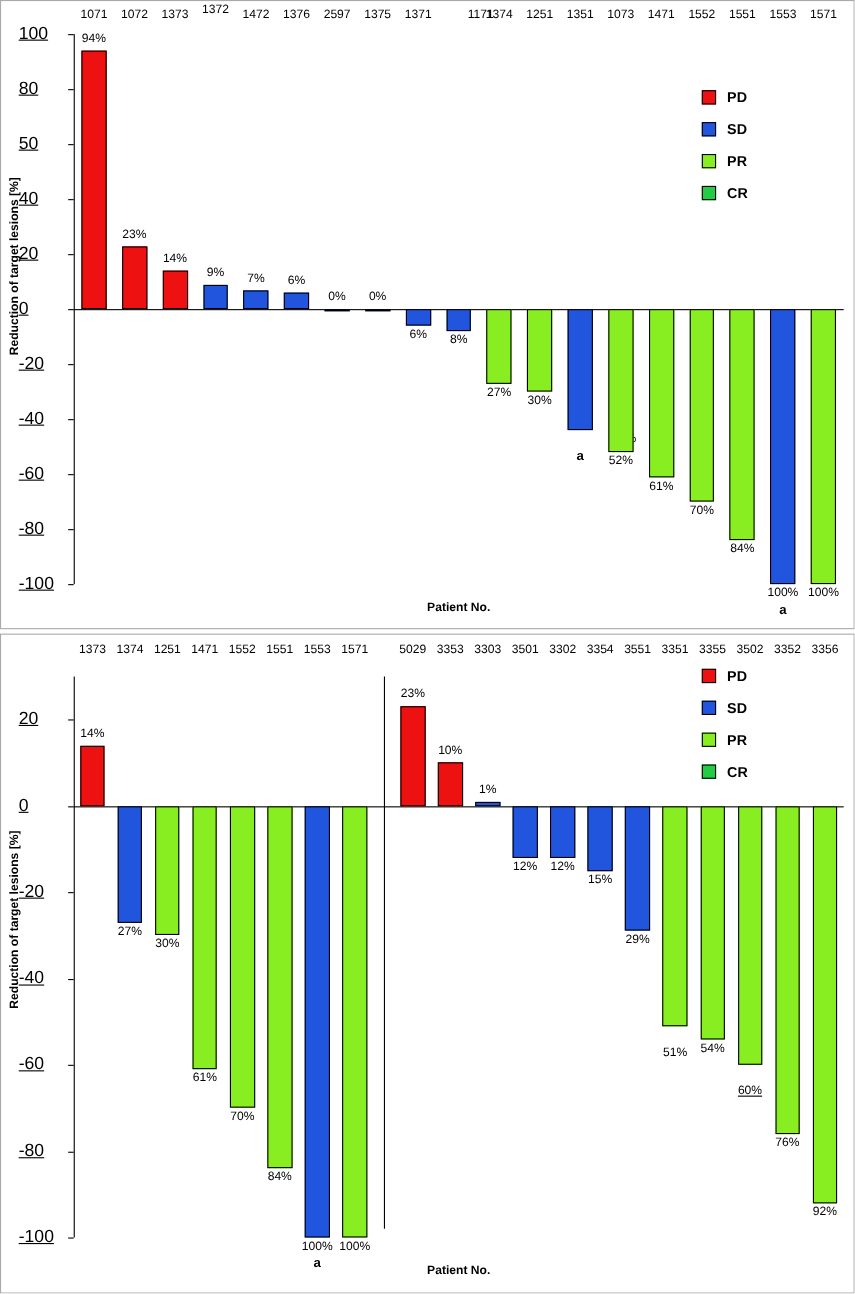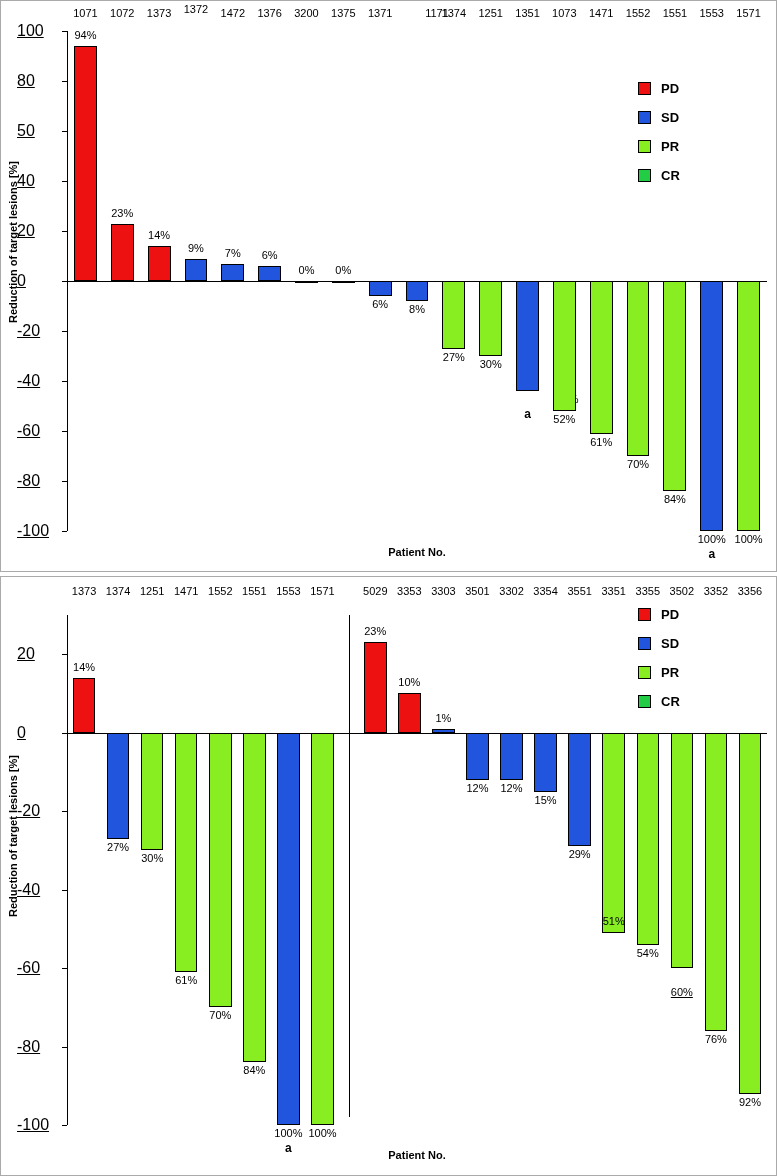--- a/index.html
+++ b/index.html
@@ -64,21 +64,21 @@
     <div class="barlabel" style="left:158.10526315789474px;top:228px;">14%</div>
     <div class="toplabel" style="left:194.94736842105263px;top:2px;">1372</div>
     <div class="bar" style="left:183.52631578947367px;top:257.5px;width:22.842105263157897px;height:22.5px;background:#2255dd;"></div>
     <div class="barlabel" style="left:194.94736842105263px;top:240.5px;">9%</div>
     <div class="toplabel" style="left:231.78947368421055px;top:6px;">1472</div>
     <div class="bar" style="left:220.3684210526316px;top:262.5px;width:22.842105263157897px;height:17.5px;background:#2255dd;"></div>
     <div class="barlabel" style="left:231.78947368421055px;top:245.5px;">7%</div>
     <div class="toplabel" style="left:268.63157894736844px;top:6px;">1376</div>
     <div class="bar" style="left:257.2105263157895px;top:265px;width:22.842105263157897px;height:15px;background:#2255dd;"></div>
     <div class="barlabel" style="left:268.63157894736844px;top:248px;">6%</div>
-    <div class="toplabel" style="left:305.47368421052636px;top:6px;">3200</div>
+    <div class="toplabel" style="left:305.47368421052636px;top:6px;">2597</div>
     <div class="bar" style="left:294.0526315789474px;top:280px;width:22.842105263157897px;height:1.5px;background:#2255dd;"></div>
     <div class="barlabel" style="left:305.47368421052636px;top:263px;">0%</div>
     <div class="toplabel" style="left:342.3157894736842px;top:6px;">1375</div>
     <div class="bar" style="left:330.89473684210526px;top:280px;width:22.842105263157897px;height:1.5px;background:#2255dd;"></div>
     <div class="barlabel" style="left:342.3157894736842px;top:263px;">0%</div>
     <div class="toplabel" style="left:379.15789473684214px;top:6px;">1371</div>
     <div class="bar" style="left:367.7368421052632px;top:280px;width:22.842105263157897px;height:15px;background:#2255dd;"></div>
     <div class="barlabel" style="left:379.15789473684214px;top:297px;">6%</div>
     <div class="toplabel" style="left:416px;top:6px;margin-left:20px;">1171</div>
     <div class="bar" style="left:404.57894736842104px;top:280px;width:22.842105263157897px;height:20px;background:#2255dd;"></div>
@@ -191,21 +191,21 @@
     <div class="bar" style="left:499.28467153284674px;top:155.69230769230768px;width:22.48175182481752px;height:47.076923076923094px;background:#2255dd;"></div>
     <div class="barlabel" style="left:510.5255474452555px;top:204.76923076923077px;">12%</div>
     <div class="toplabel" style="left:544.5888077858881px;top:8px;">3354</div>
     <div class="bar" style="left:533.3479318734793px;top:155.69230769230768px;width:22.48175182481752px;height:58.84615384615387px;background:#2255dd;"></div>
     <div class="barlabel" style="left:544.5888077858881px;top:216.53846153846155px;">15%</div>
     <div class="toplabel" style="left:578.6520681265207px;top:8px;">3551</div>
     <div class="bar" style="left:567.4111922141119px;top:155.69230769230768px;width:22.48175182481752px;height:113.76923076923077px;background:#2255dd;"></div>
     <div class="barlabel" style="left:578.6520681265207px;top:271.46153846153845px;">29%</div>
     <div class="toplabel" style="left:612.7153284671533px;top:8px;">3351</div>
     <div class="bar" style="left:601.4744525547445px;top:155.69230769230768px;width:22.48175182481752px;height:200.0769230769231px;background:#88ee22;"></div>
-    <div class="barlabel" style="left:612.7153284671533px;top:338px;">51%</div>
+    <div class="barlabel" style="left:612.7153284671533px;top:374px;">51%</div>
     <div class="toplabel" style="left:646.7785888077859px;top:8px;">3355</div>
     <div class="bar" style="left:635.5377128953771px;top:155.69230769230768px;width:22.48175182481752px;height:211.84615384615387px;background:#88ee22;"></div>
     <div class="barlabel" style="left:646.7785888077859px;top:369.53846153846155px;">54%</div>
     <div class="toplabel" style="left:680.8418491484185px;top:8px;">3502</div>
     <div class="bar" style="left:669.6009732360097px;top:155.69230769230768px;width:22.48175182481752px;height:235.38461538461542px;background:#88ee22;"></div>
     <div class="barlabel" style="left:680.8418491484185px;top:409px;text-decoration:underline;">60%</div>
     <div class="toplabel" style="left:714.9051094890511px;top:8px;">3352</div>
     <div class="bar" style="left:703.6642335766423px;top:155.69230769230768px;width:22.48175182481752px;height:298.1538461538462px;background:#88ee22;"></div>
     <div class="barlabel" style="left:714.9051094890511px;top:455.84615384615387px;">76%</div>
     <div class="toplabel" style="left:748.9683698296838px;top:8px;">3356</div>

